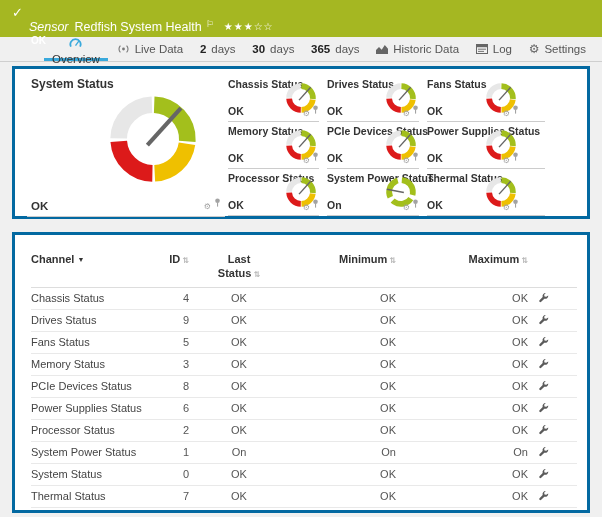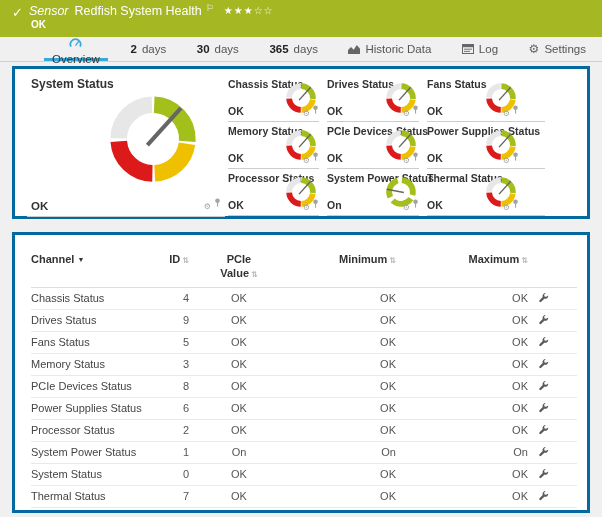--- a/index.html
+++ b/index.html
@@ -9,21 +9,21 @@
     font-family:"Liberation Sans","DejaVu Sans",sans-serif;
     -webkit-font-smoothing:antialiased;
   }
   
   .topbar{
     position:absolute;left:0;top:0;width:602px;height:37px;
     background:#a5b722;color:#fff;display:flex;align-items:flex-start;
     padding:0;box-sizing:border-box;
   }
   .check{font-size:13px;font-weight:bold;margin:5px 6px 0 12px;}
-  .topbar-main{margin-top:4px;}
+  .topbar-main{margin-top:20px;}
   .line1{display:flex;align-items:baseline;white-space:nowrap;}
   .kind{font-style:italic;font-size:12.5px;margin-right:6px;}
   .sensor-title{font-weight:normal;font-size:12.5px;}
   .flag{font-size:9px;margin-left:4px;position:relative;top:-4px;}
   .stars{font-size:10px;letter-spacing:1px;margin-left:10px;position:relative;top:-1px;}
   .sensor-status{font-size:10px;font-weight:bold;margin-top:1px;margin-left:2px;}
   
   .tabbar{
     position:absolute;left:0;top:37px;width:602px;height:25px;
     border-bottom:1px solid #cfcfcf;box-sizing:border-box;
@@ -101,20 +101,29 @@
   <div class="tab active">
     <span>
         <svg width="13" height="11" viewBox="0 0 14 12">
           <path d="M2 10.5 A5.6 5.6 0 1 1 12 10.5" stroke="#39a9dc" stroke-width="2" fill="none"></path>
           <line x1="7" y1="9.5" x2="10.6" y2="4.6" stroke="#39a9dc" stroke-width="1.5"></line>
         </svg>
       </span>
     <span>Overview</span>
   </div>
   <div class="tab">
+    <span>
+        <svg width="13" height="10" viewBox="0 0 13 10">
+          <circle cx="6.5" cy="5" r="1.4" fill="#777"></circle>
+          <path d="M3.4 1.6 A4.8 4.8 0 0 0 3.4 8.4 M9.6 1.6 A4.8 4.8 0 0 1 9.6 8.4" stroke="#777" fill="none" stroke-width="1.1"></path>
+        </svg>
+      </span>
+    <span>Live Data</span>
+  </div>
+  <div class="tab">
     <span class="num">2</span>
     <span>days</span>
   </div>
   <div class="tab">
     <span class="num">30</span>
     <span>days</span>
   </div>
   <div class="tab">
     <span class="num">365</span>
     <span>days</span>
@@ -355,21 +364,21 @@
         <col class="c-id">
         <col class="c-last">
         <col class="c-min">
         <col class="c-max">
         <col class="c-act">
     </colgroup>
     <thead>
       <tr>
         <th><span>Channel</span><span class="caret">▼</span></th>
         <th class="r"><span>ID</span><span class="sorter">⇅</span></th>
-        <th class="c"><span class="lvwrap"><span>PCIe Value</span><span class="sorter">⇅</span></span></th>
+        <th class="c"><span class="lvwrap"><span>Last Status</span><span class="sorter">⇅</span></span></th>
         <th class="r"><span>Minimum</span><span class="sorter">⇅</span></th>
         <th class="r"><span>Maximum</span><span class="sorter">⇅</span></th>
         <th></th>
       </tr>
     </thead>
     <tbody>
         <tr>
           <td class="ch">Chassis Status</td>
           <td class="r">4</td>
           <td class="c">OK</td>

